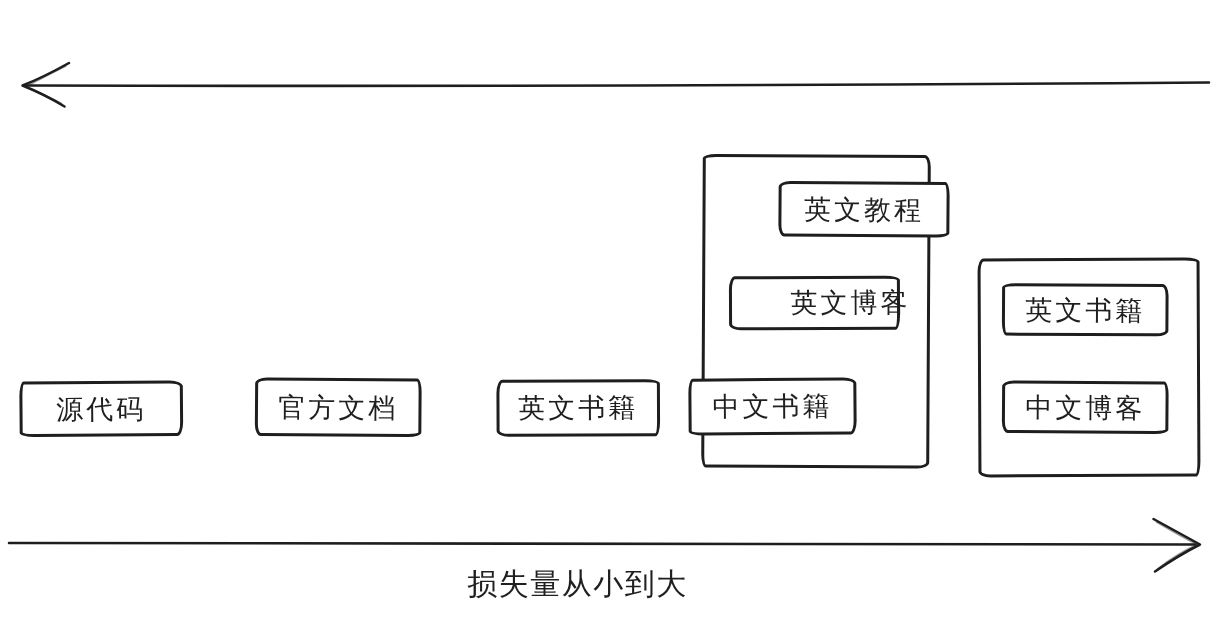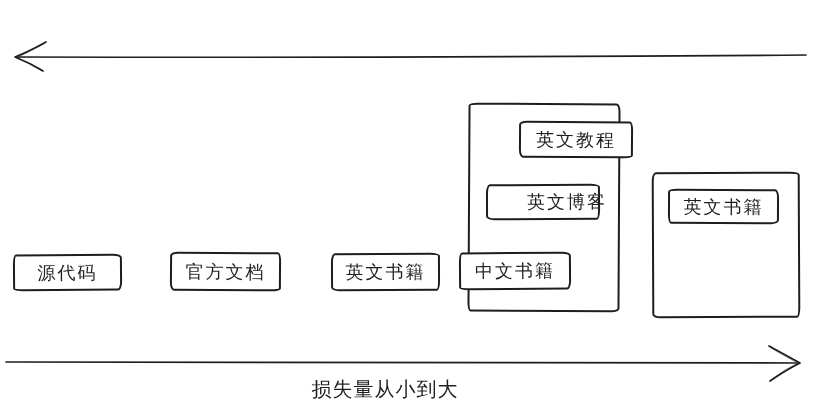--- a/index.html
+++ b/index.html
@@ -118,14 +118,15 @@
   <div class="sketch-box sk2" id="box-entutorial">英文教程</div>
 
   <div class="sketch-box sk3" id="box-enblog">英文博客</div>
 
   <div class="sketch-box sk1" id="box-cnbooks">中文书籍</div>
 
   <div class="sketch-group sk3" id="group-2"></div>
 
   <div class="sketch-box sk4" id="box-cntutorial">英文书籍</div>
 
+  <div class="sketch-box sk2" id="box-cnblog">中文博客</div>
 
 </div>
 
 </body></html>

